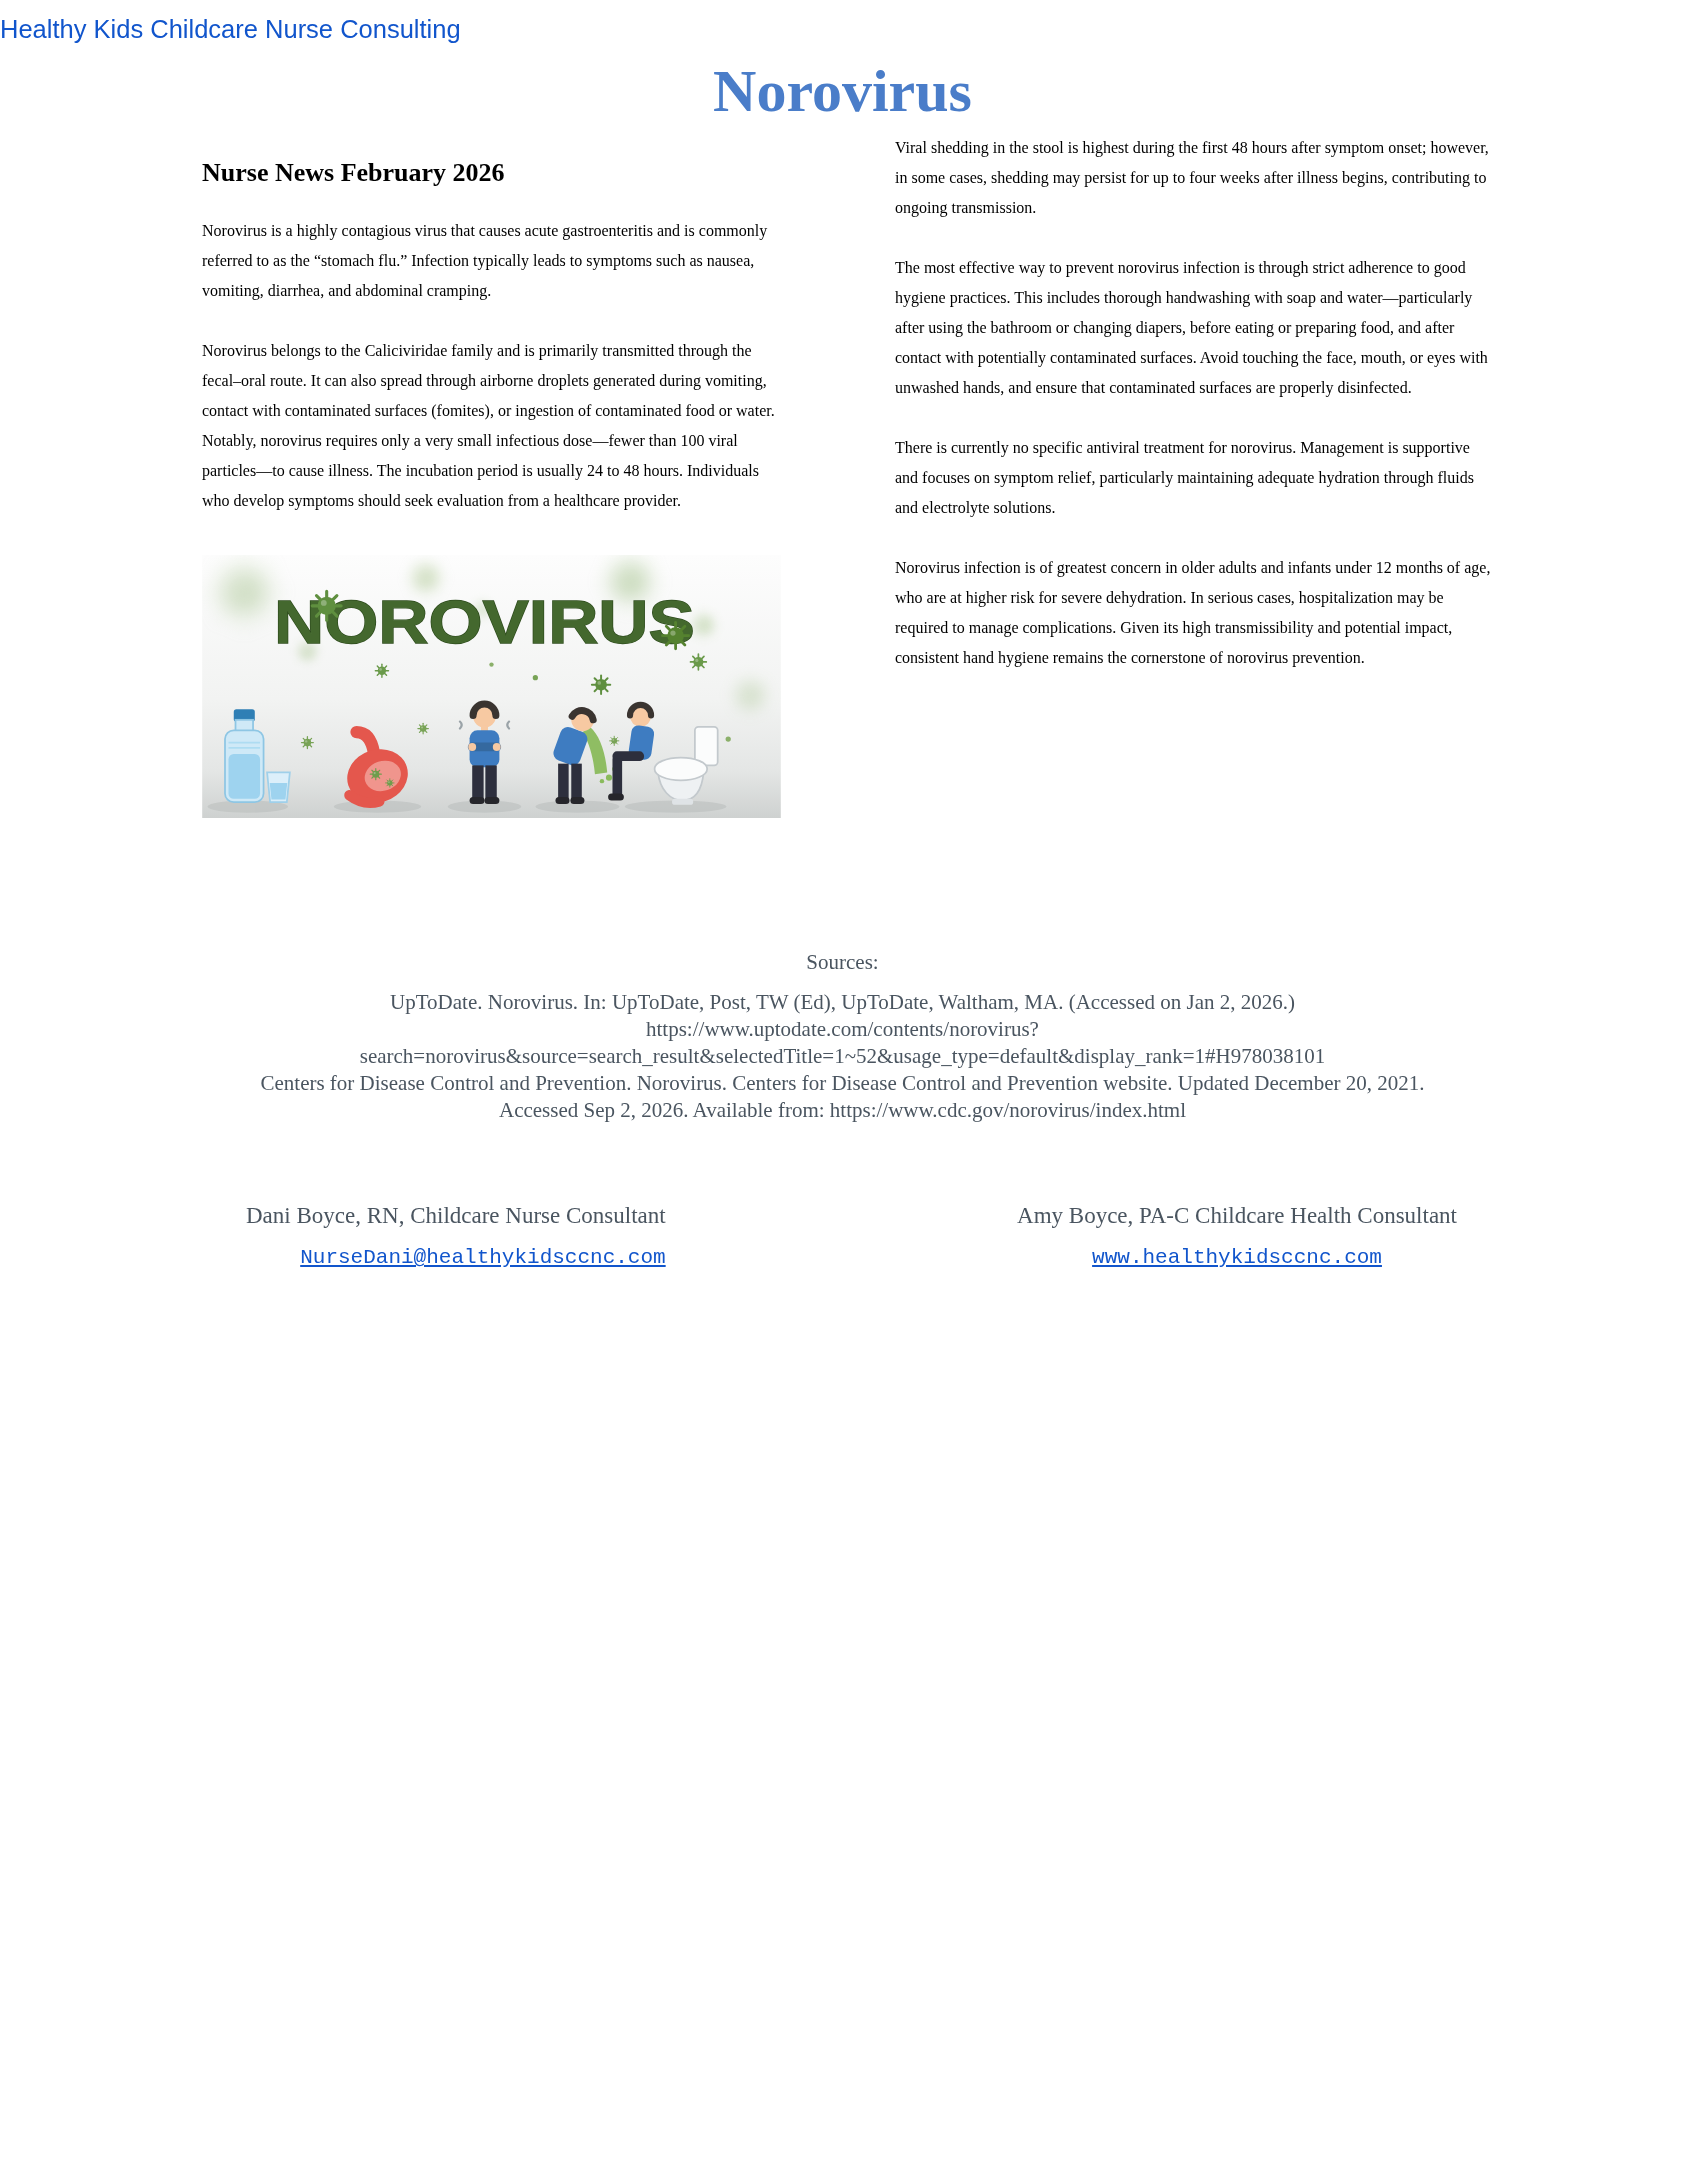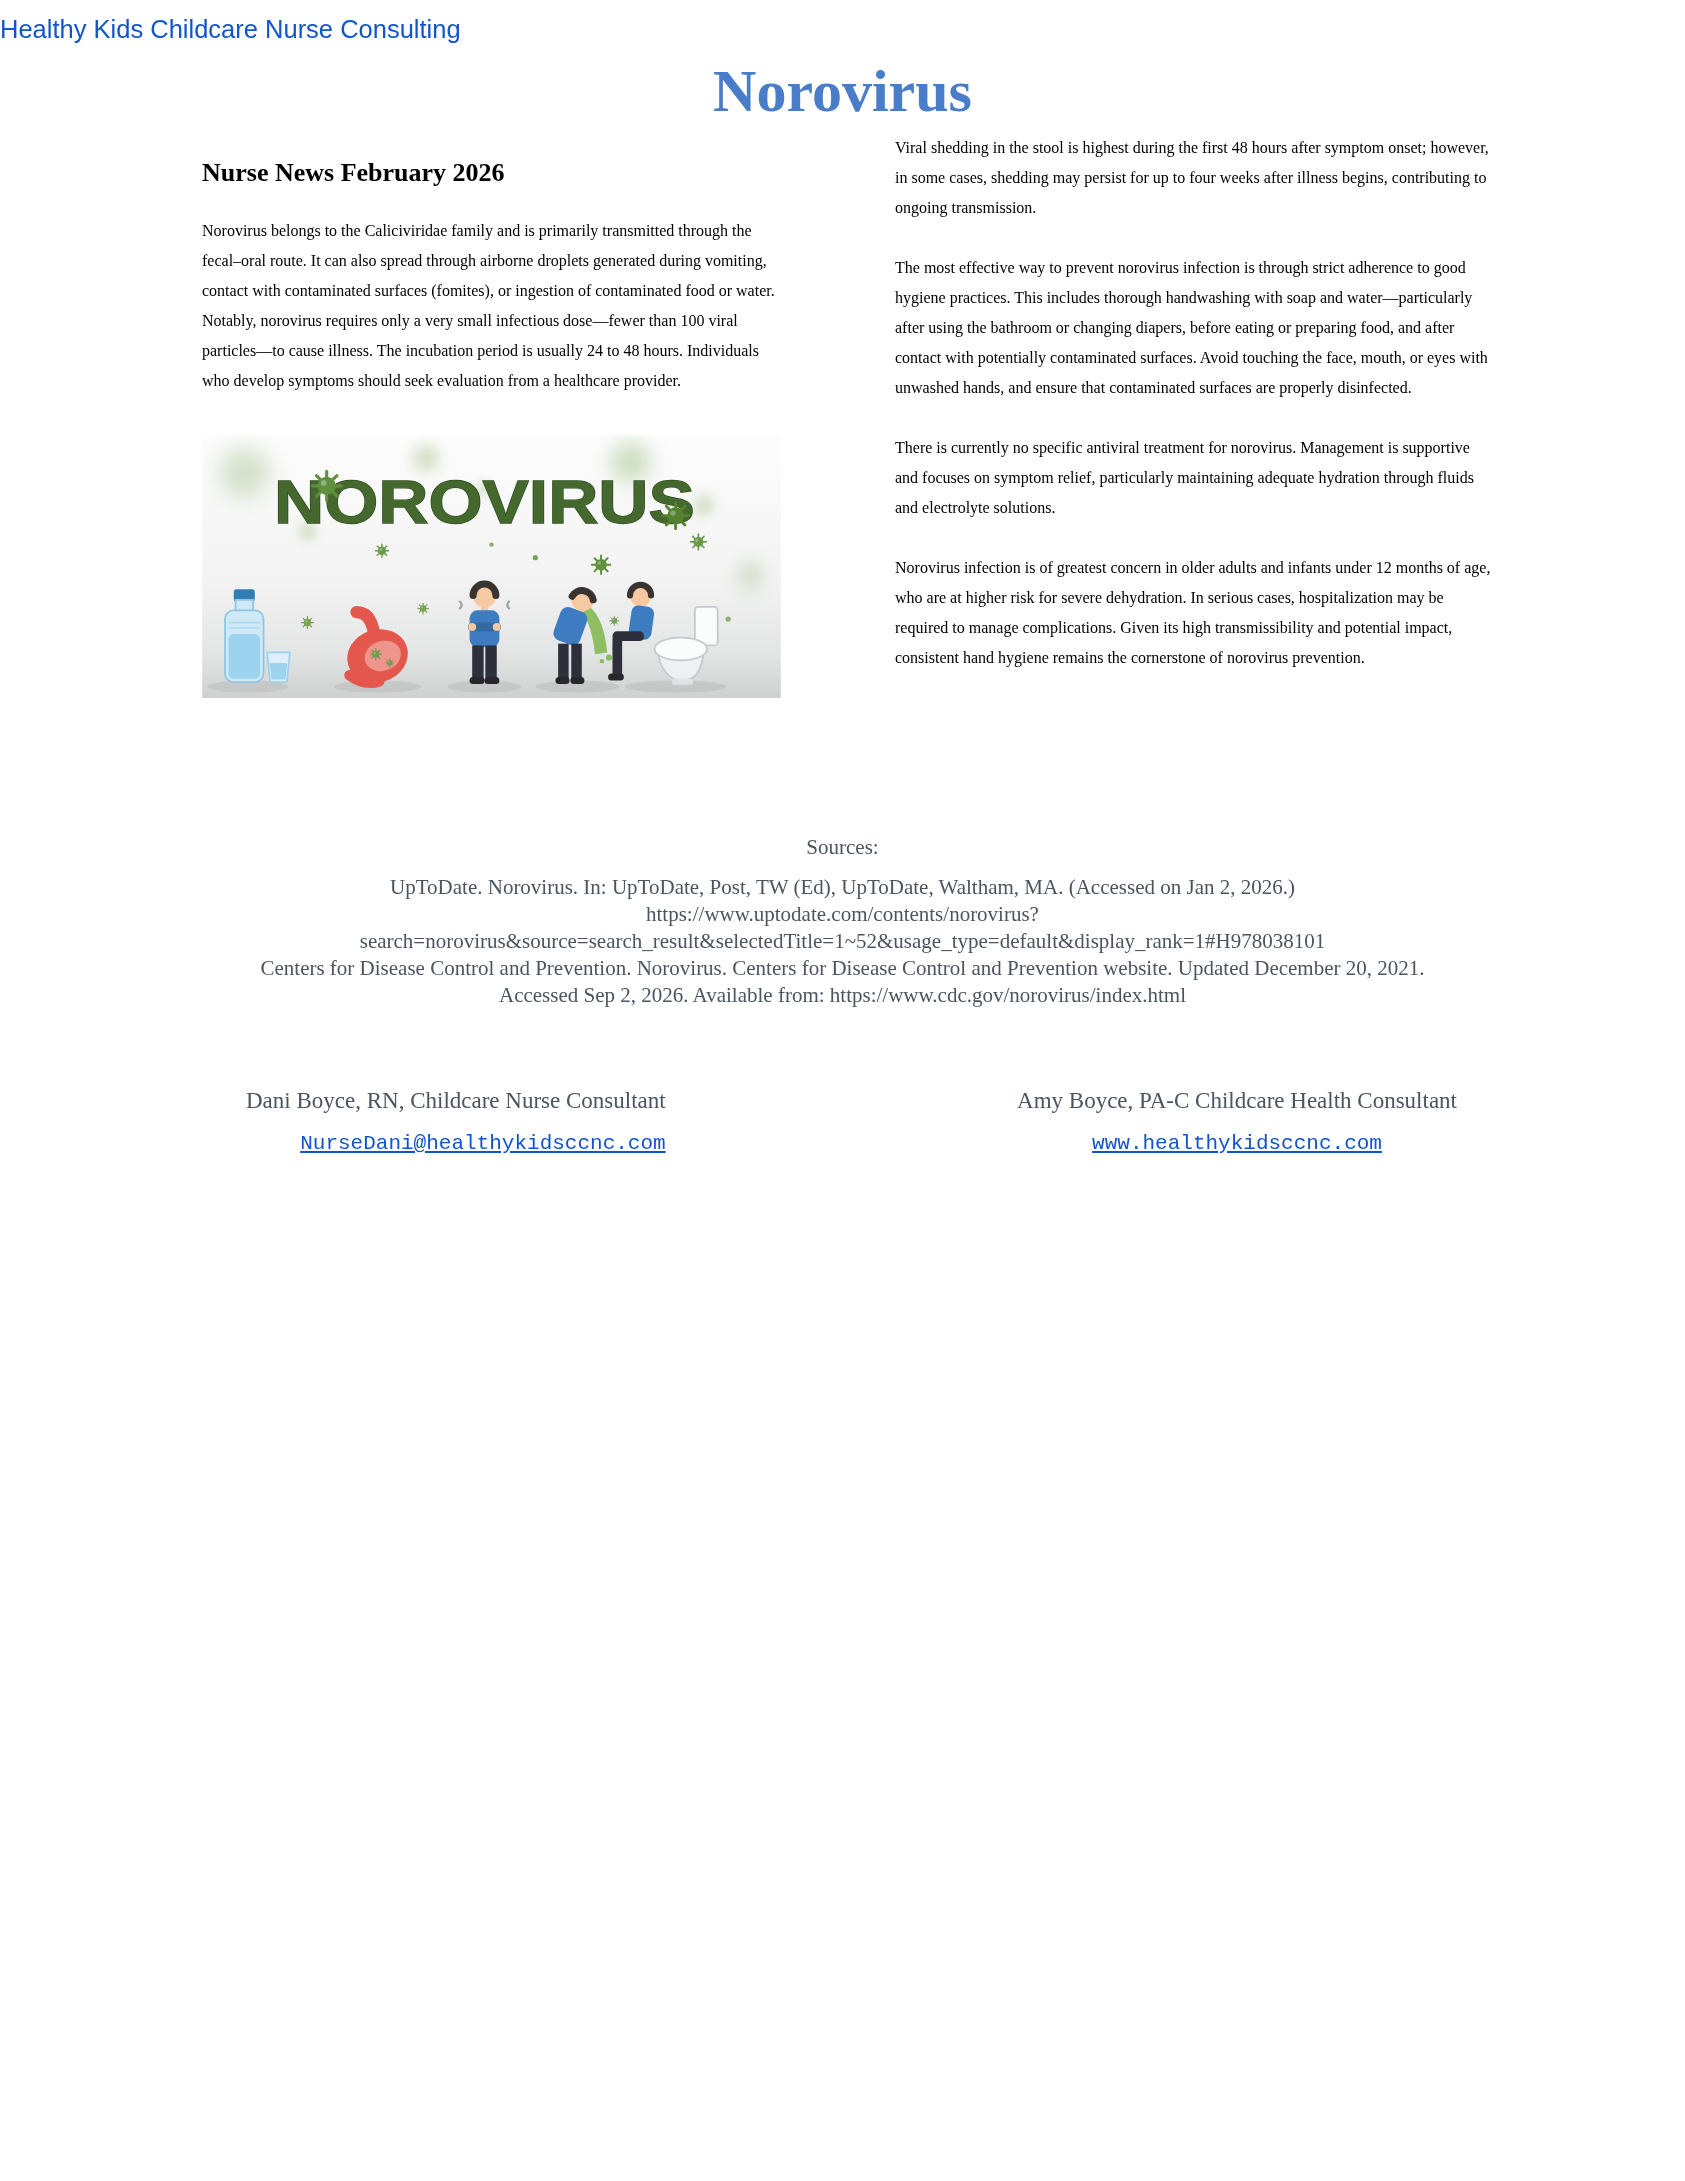--- a/index.html
+++ b/index.html
@@ -87,20 +87,21 @@
 <div class="page">
 
   <div class="org-header">Healthy Kids Childcare Nurse Consulting</div>
 
   <h1 class="page-title">Norovirus</h1>
 
   <div class="columns">
 
     <div class="col-left">
       <div class="section-heading">Nurse News February 2026</div>
+      <p class="body-par">Norovirus is a highly contagious virus that causes acute gastroenteritis and is commonly referred to as the “stomach flu.” Infection typically leads to symptoms such as nausea, vomiting, diarrhea, and abdominal cramping.</p>
       <p class="body-par">Norovirus belongs to the Caliciviridae family and is primarily transmitted through the fecal–oral route. It can also spread through airborne droplets generated during vomiting, contact with contaminated surfaces (fomites), or ingestion of contaminated food or water. Notably, norovirus requires only a very small infectious dose—fewer than 100 viral particles—to cause illness. The incubation period is usually 24 to 48 hours. Individuals who develop symptoms should seek evaluation from a healthcare provider.</p>
 
       <div class="illustration">
         <svg viewBox="0 0 660 300" xmlns="http://www.w3.org/2000/svg">
           <defs>
             <linearGradient id="illBg" x1="0" y1="0" x2="0" y2="1">
               <stop offset="0%" stop-color="#fdfdfd"></stop>
               <stop offset="55%" stop-color="#f2f3f2"></stop>
               <stop offset="82%" stop-color="#e4e6e5"></stop>
               <stop offset="100%" stop-color="#ced1d0"></stop>

